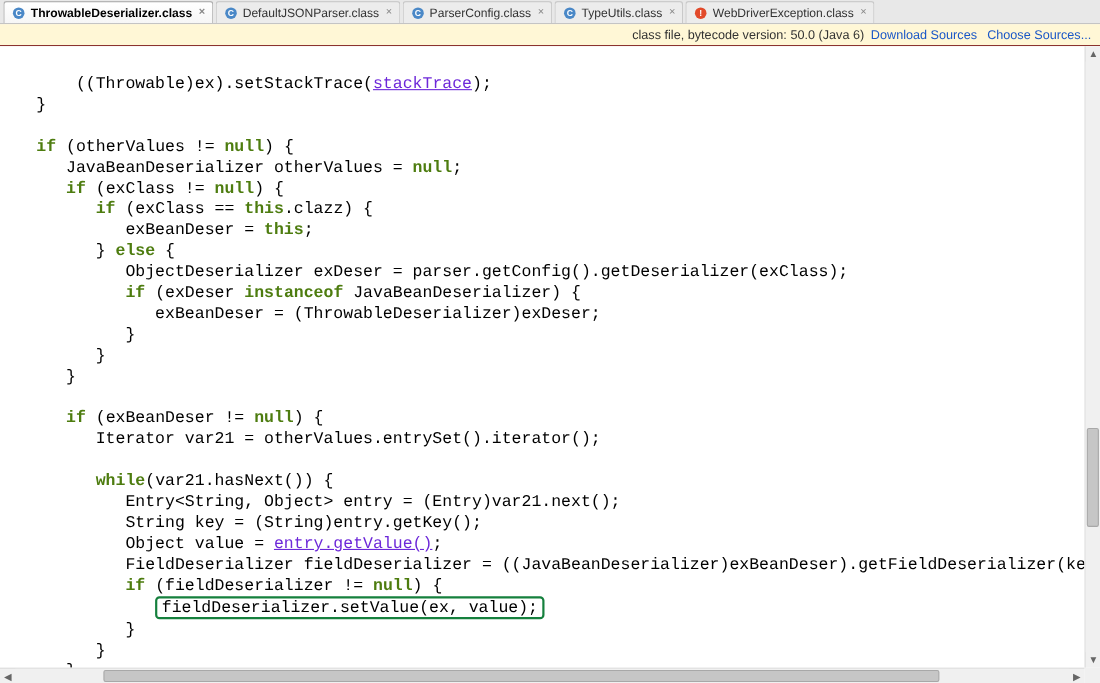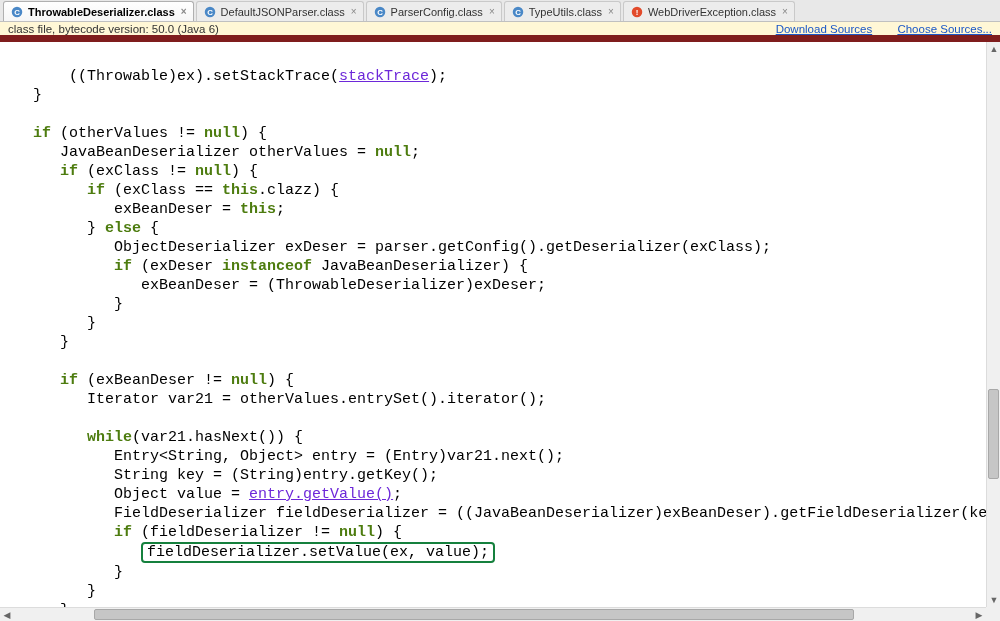--- a/index.html
+++ b/index.html
@@ -21,25 +21,25 @@
     cursor: pointer; white-space: nowrap;
   }
   .tab.active {
     background: linear-gradient(#fff,#f6f6f6);
     border-color: #b0b0b0; color: #000; font-weight: 600;
   }
   .tab .ico { width: 14px; height: 14px; flex: 0 0 14px; }
   .tab .close { font-size: 10px; color: #888; padding: 0 2px; cursor: pointer; }
 
   .infobar {
-    height: 20px; display: flex; align-items: center; justify-content: space-between;
-    background: #fff7d6; border-bottom: 7px solid #7f1d1d;
-    padding: 0 8px; font-size: 11.5px; color: #333; gap: 23px;
+    height: 20px; display: flex; align-items: center; justify-content: flex-end;
+    background: #fff7d6; border-bottom: 1px solid #7f1d1d;
+    padding: 0 8px; font-size: 11.5px; color: #333;
   }
-  .infobar .links a { color: #1a57c7; text-decoration: underline; cursor: pointer; margin-left: 22px; }
+  .infobar .links a { color: #1a57c7; cursor: pointer; margin-left: 6px; }
 
   .editor-wrap {
     position: relative; width: 1000px; height: 579px;
     overflow: hidden; background: #fff;
   }
   .editor {
     position: absolute; left: 0; top: 0; right: 14px; bottom: 14px;
     padding: 6px 0 0 6px;
     font-family: Consolas, "Courier New", monospace;
     font-size: 15px; line-height: 19px; color: #000;

